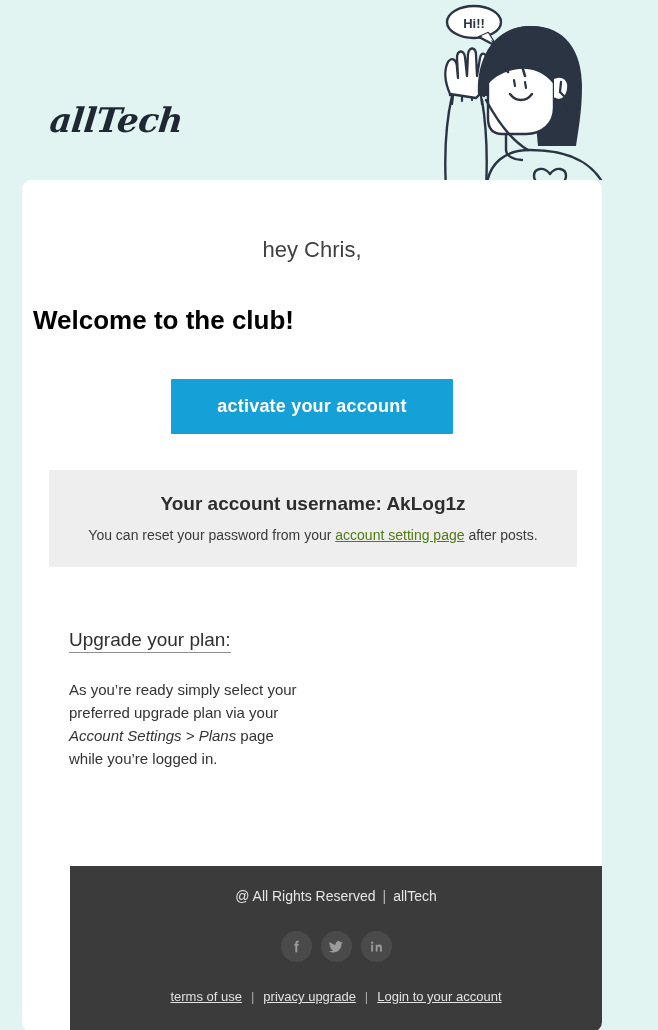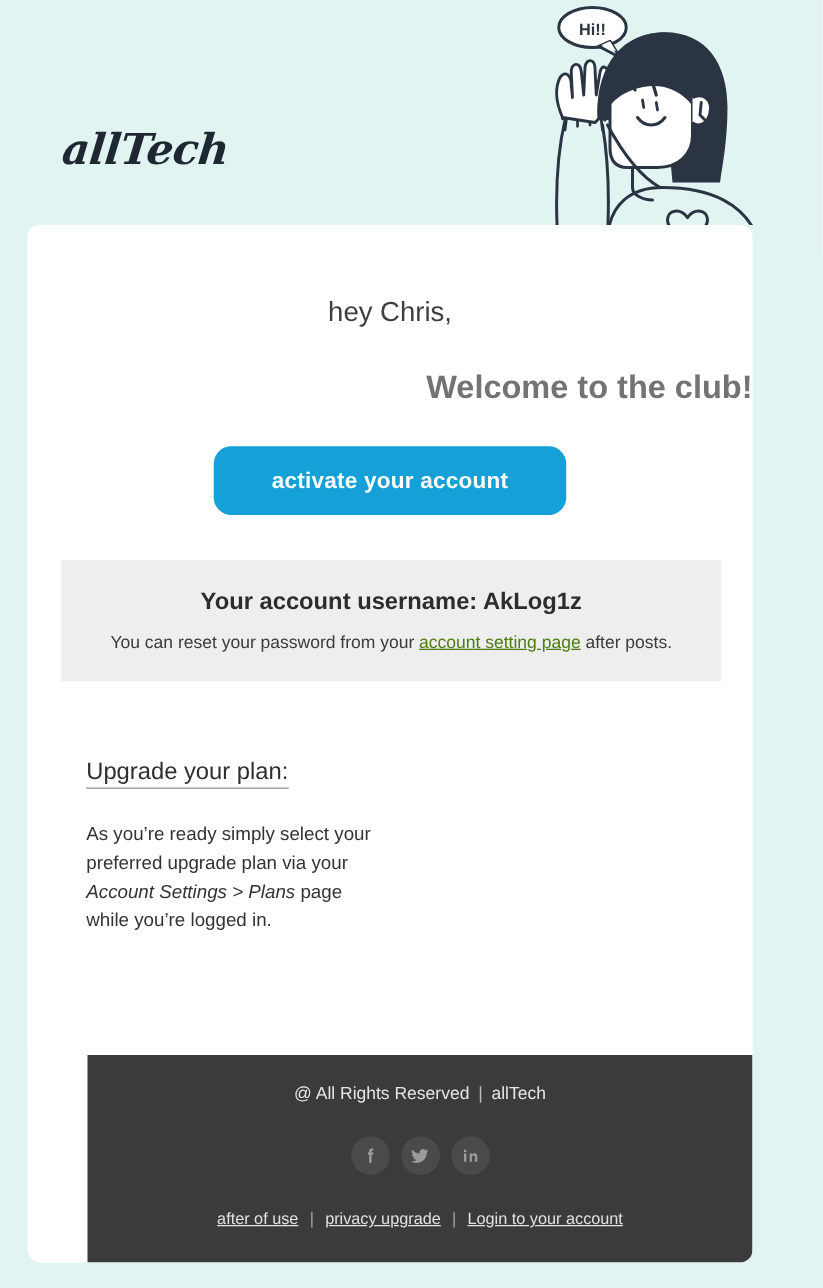--- a/index.html
+++ b/index.html
@@ -60,40 +60,40 @@
 
   .greeting {
     text-align: center;
     font-size: 22px;
     color: #3f3f3f;
     padding-top: 57px;
     font-weight: normal;
     margin: 0;
   }
   .headline {
-    text-align: right;
+    text-align: left;
     font-size: 26px;
     font-weight: bold;
-    color: #737373;
-    margin: 0;
+    color: #000000;
+    margin: 11px;
     padding-top: 31px;
   }
 
   .cta-wrap {
     text-align: center;
     padding-top: 32px;
   }
   .cta-button {
     display: inline-block;
     background: #15a0d7;
     color: #ffffff;
     font-size: 18px;
     font-weight: bold;
     padding: 17px 46px;
-    border-radius: 14px;
+    border-radius: 1px;
     border: none;
     cursor: pointer;
     font-family: "Liberation Sans", sans-serif;
     letter-spacing: 0.2px;
   }
 
   .username-box {
     margin: 36px 25px 0 27px;
     background: #eeeeee;
     padding: 23px 10px 24px 10px;
@@ -293,17 +293,17 @@
         </svg>
       </div>
       <div class="social">
         <svg width="17" height="17" viewBox="0 0 24 24" aria-hidden="true">
           <path fill="#9b9b9b" d="M7.2 19H4.5V9.5h2.7V19zM5.8 8.3a1.6 1.6 0 1 1 0-3.2 1.6 1.6 0 0 1 0 3.2zM19.5 19h-2.7v-4.6c0-1.1 0-2.5-1.5-2.5s-1.8 1.2-1.8 2.4V19H10.9V9.5h2.6v1.3h.1c.4-.7 1.3-1.5 2.7-1.5 2.8 0 3.3 1.9 3.3 4.3V19z"></path>
         </svg>
       </div>
     </div>
 
     <div class="footer-links">
-      <a href="#">after of use</a><span class="footer-sep">|</span><a href="#">privacy upgrade</a><span class="footer-sep">|</span><a href="#">Login to your account</a>
+      <a href="#">terms of use</a><span class="footer-sep">|</span><a href="#">privacy upgrade</a><span class="footer-sep">|</span><a href="#">Login to your account</a>
     </div>
   </div>
 
 </div>
 
 </body></html>

